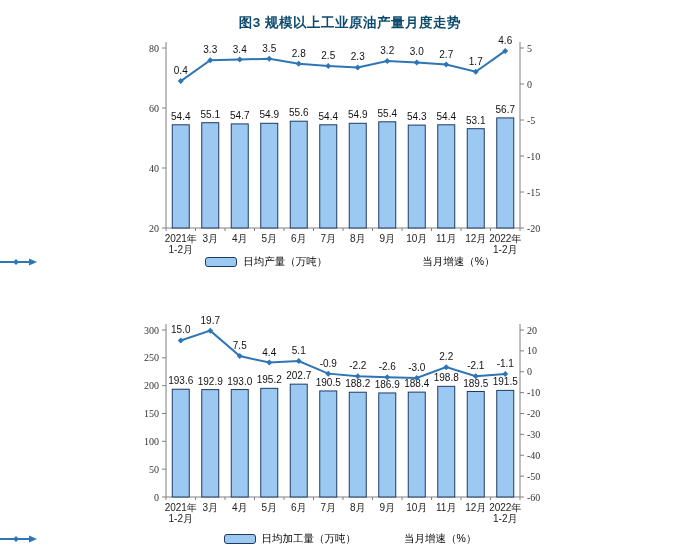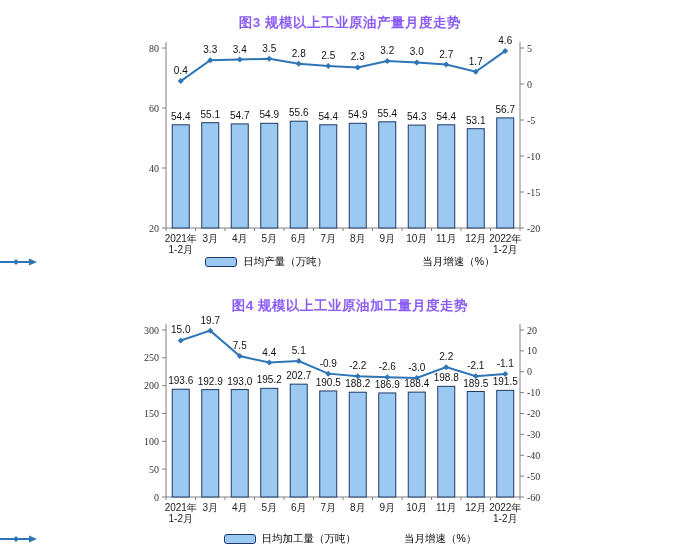--- a/index.html
+++ b/index.html
@@ -1,19 +1,19 @@
 <!DOCTYPE html>
 <html><head>
 <meta charset="utf-8">
 <style>
   html,body{margin:0;padding:0;background:#fff;}
   .canvas{position:relative;width:700px;height:558px;background:#fff;overflow:hidden;
           font-family:"Liberation Sans",sans-serif;}
   .chart-title{position:absolute;left:0;width:700px;text-align:center;margin:0;
-               font-size:13.5px;font-weight:bold;color:#8b5cf6;letter-spacing:.5px;}
+               font-size:13.5px;font-weight:bold;color:#0c4a6e;letter-spacing:.5px;}
   #title3{top:14px;}
   #title4{top:297px;}
   svg{position:absolute;left:0;}
   #svg3{top:0;}
   #svg4{top:290px;}
   .tick{font-family:"Liberation Serif",serif;font-size:10px;fill:#333;}
   .dlabel{font-family:"Liberation Sans",sans-serif;font-size:10px;fill:#111;}
   .cat{font-family:"Liberation Sans",sans-serif;font-size:10px;fill:#222;}
   .legend{position:absolute;left:0;width:700px;display:flex;justify-content:center;
           gap:95px;align-items:flex-start;font-size:10.5px;color:#000;}
@@ -135,21 +135,20 @@
     <div class="legend-item">
       <svg width="38" height="10" class="line-swatch">
         <line x1="0" y1="5" x2="29" y2="5" stroke="#2E75B6" stroke-width="2"></line>
         <path d="M16 2 L19 5 L16 8 L13 5 Z" fill="#2E75B6"></path>
         <path d="M29 1.5 L37 5 L29 8.5 Z" fill="#2E75B6"></path>
       </svg>
       <span>当月增速（%）</span>
     </div>
   </div>
 
-  <h2 class="chart-title" id="title4">图4  规模以上工业原油加工量月度走势</h2>
   <svg id="svg4" width="700" height="240" viewBox="0 0 700 240">
       <line x1="166" y1="34" x2="166" y2="207" stroke="#808080" stroke-width="1"></line>
       <line x1="520" y1="34" x2="520" y2="207" stroke="#808080" stroke-width="1"></line>
       <line x1="166" y1="207" x2="520" y2="207" stroke="#808080" stroke-width="1"></line>
       <line x1="162" y1="207" x2="166" y2="207" stroke="#808080"></line>
       <text x="159" y="210.5" text-anchor="end" class="tick">0</text>
       <line x1="162" y1="179.16666666666666" x2="166" y2="179.16666666666666" stroke="#808080"></line>
       <text x="159" y="182.66666666666666" text-anchor="end" class="tick">50</text>
       <line x1="162" y1="151.33333333333334" x2="166" y2="151.33333333333334" stroke="#808080"></line>
       <text x="159" y="154.83333333333334" text-anchor="end" class="tick">100</text>

